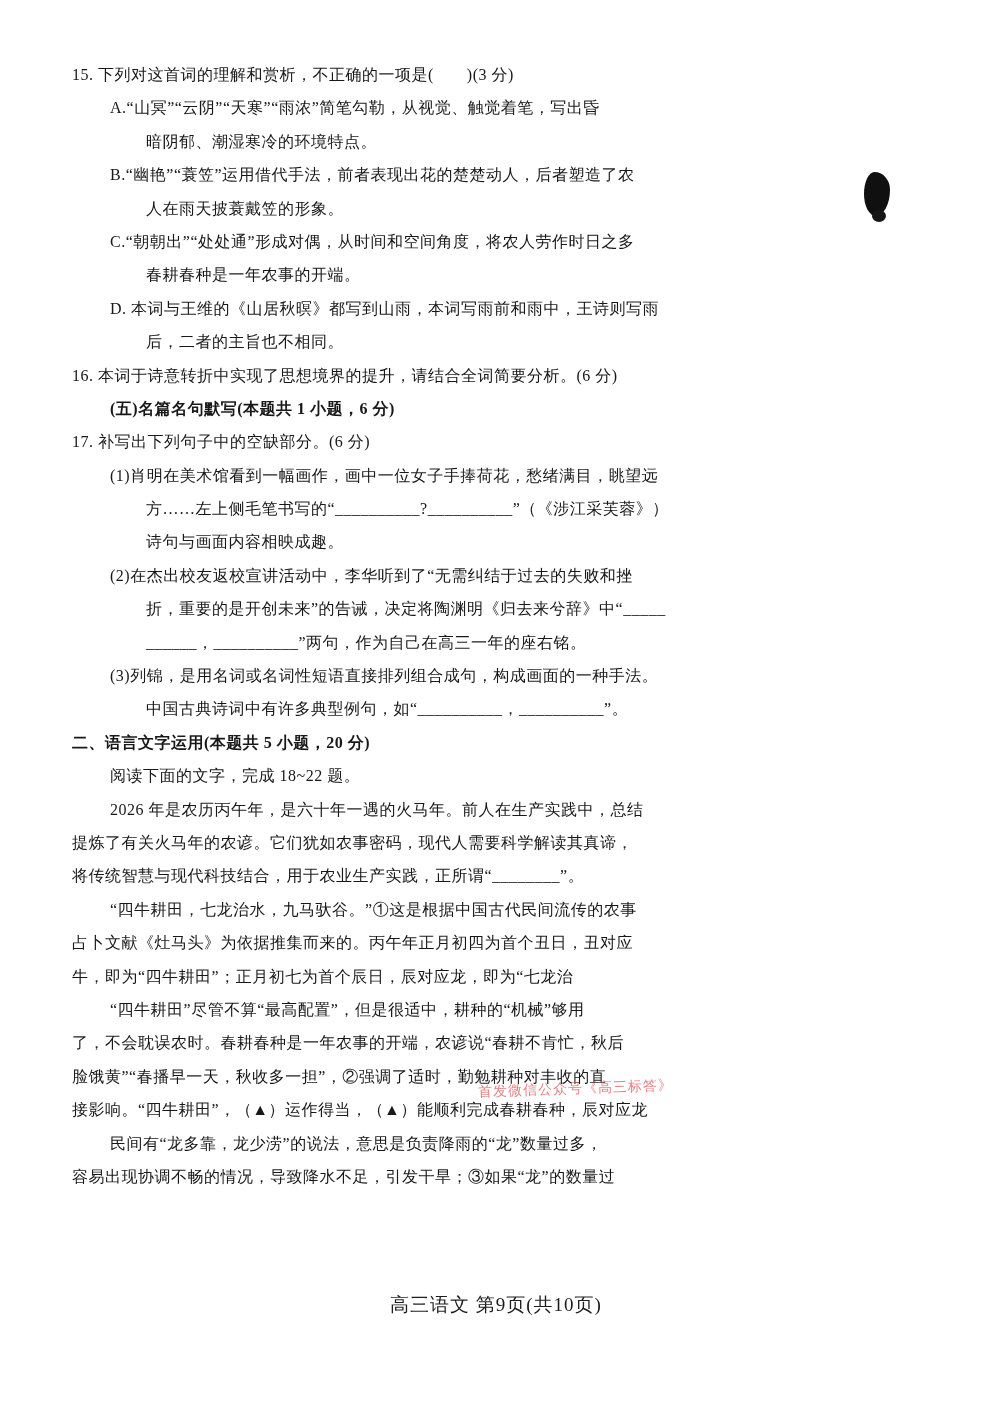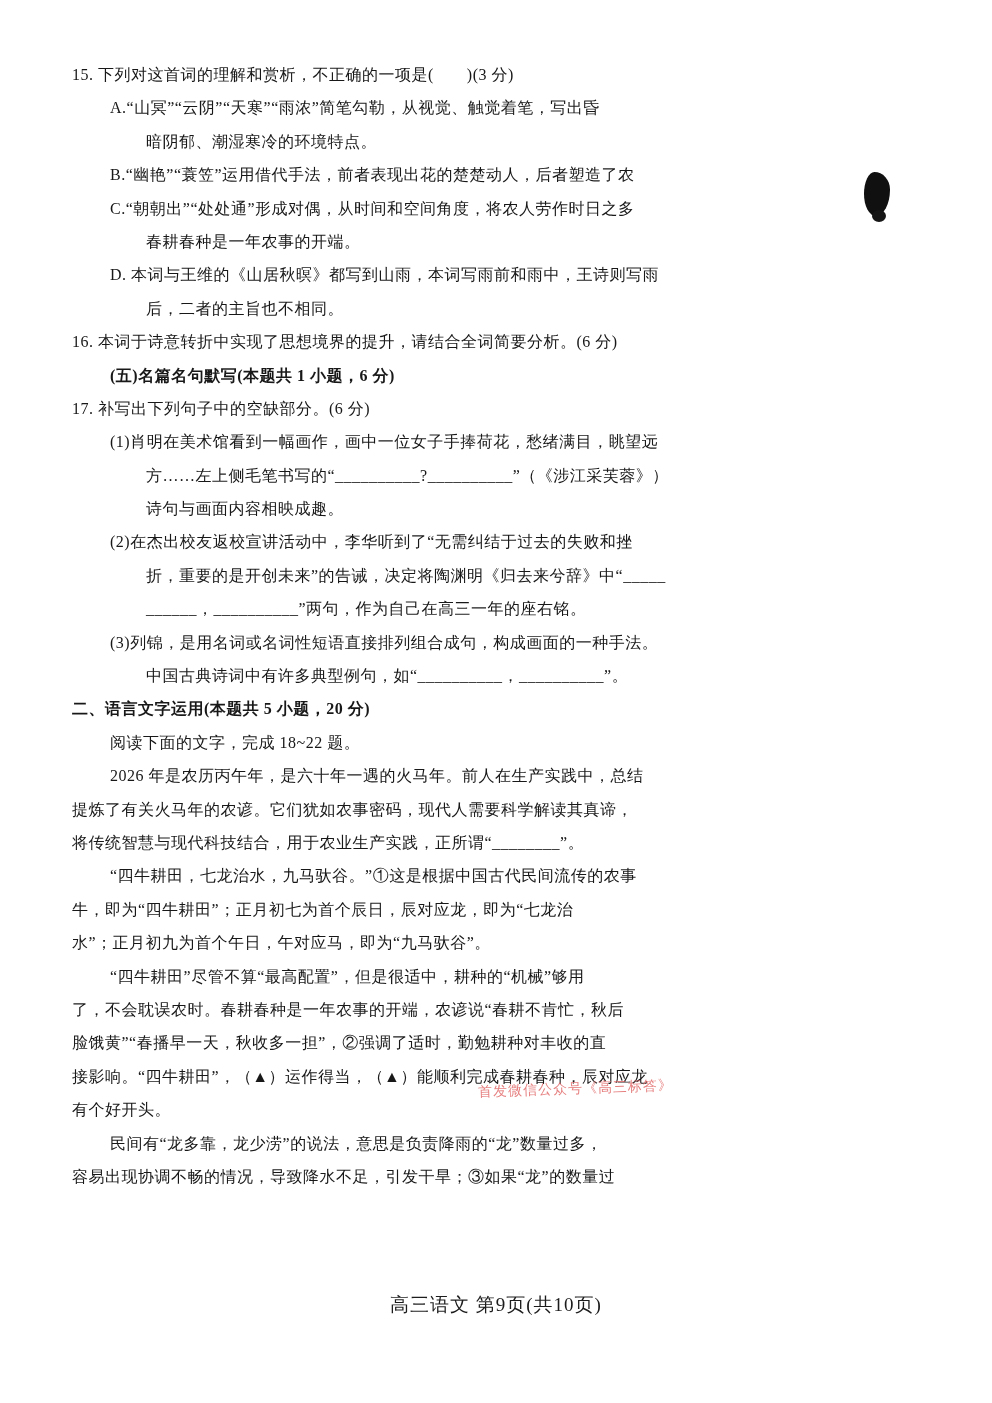--- a/index.html
+++ b/index.html
@@ -75,20 +75,21 @@
   </style>
 </head>
 <body>
 
 <div class="page">
   <div class="content">
     <div class="line ind0">15. 下列对这首词的理解和赏析，不正确的一项是(　　)(3 分)</div>
     <div class="line ind1">A.“山冥”“云阴”“天寒”“雨浓”简笔勾勒，从视觉、触觉着笔，写出昏</div>
     <div class="line ind2">暗阴郁、潮湿寒冷的环境特点。</div>
     <div class="line ind1">B.“幽艳”“蓑笠”运用借代手法，前者表现出花的楚楚动人，后者塑造了农</div>
+    <div class="line ind2">人在雨天披蓑戴笠的形象。</div>
     <div class="line ind1">C.“朝朝出”“处处通”形成对偶，从时间和空间角度，将农人劳作时日之多</div>
     <div class="line ind2">春耕春种是一年农事的开端。</div>
     <div class="line ind1">D. 本词与王维的《山居秋暝》都写到山雨，本词写雨前和雨中，王诗则写雨</div>
     <div class="line ind2">后，二者的主旨也不相同。</div>
     <div class="line ind0">16. 本词于诗意转折中实现了思想境界的提升，请结合全词简要分析。(6 分)</div>
     <div class="line ind1 bold">(五)名篇名句默写(本题共 1 小题，6 分)</div>
     <div class="line ind0">17. 补写出下列句子中的空缺部分。(6 分)</div>
     <div class="line ind1">(1)肖明在美术馆看到一幅画作，画中一位女子手捧荷花，愁绪满目，眺望远</div>
     <div class="line ind2">方……左上侧毛笔书写的“__________?__________”（《涉江采芙蓉》）</div>
     <div class="line ind2">诗句与画面内容相映成趣。</div>
@@ -96,27 +97,26 @@
     <div class="line ind2">折，重要的是开创未来”的告诫，决定将陶渊明《归去来兮辞》中“_____</div>
     <div class="line ind2">______，__________”两句，作为自己在高三一年的座右铭。</div>
     <div class="line ind1">(3)列锦，是用名词或名词性短语直接排列组合成句，构成画面的一种手法。</div>
     <div class="line ind2">中国古典诗词中有许多典型例句，如“__________，__________”。</div>
     <div class="line ind0 bold">二、语言文字运用(本题共 5 小题，20 分)</div>
     <div class="line ind1">阅读下面的文字，完成 18~22 题。</div>
     <div class="line ind1">2026 年是农历丙午年，是六十年一遇的火马年。前人在生产实践中，总结</div>
     <div class="line ind0">提炼了有关火马年的农谚。它们犹如农事密码，现代人需要科学解读其真谛，</div>
     <div class="line ind0">将传统智慧与现代科技结合，用于农业生产实践，正所谓“________”。</div>
     <div class="line ind1">“四牛耕田，七龙治水，九马驮谷。”①这是根据中国古代民间流传的农事</div>
+    <div class="line ind0">占卜文献《灶马头》为依据推集而来的。丙午年正月初四为首个丑日，丑对应</div>
     <div class="line ind0">牛，即为“四牛耕田”；正月初七为首个辰日，辰对应龙，即为“七龙治</div>
-    <div class="line ind0">水”；正月初九为首个午日，午对应马，即为“九马驮谷”。</div>
     <div class="line ind1">“四牛耕田”尽管不算“最高配置”，但是很适中，耕种的“机械”够用</div>
     <div class="line ind0">了，不会耽误农时。春耕春种是一年农事的开端，农谚说“春耕不肯忙，秋后</div>
     <div class="line ind0">脸饿黄”“春播早一天，秋收多一担”，②强调了适时，勤勉耕种对丰收的直</div>
     <div class="line ind0">接影响。“四牛耕田”，（▲）运作得当，（▲）能顺利完成春耕春种，辰对应龙</div>
-    <div class="line ind0">有个好开头。</div>
     <div class="line ind1">民间有“龙多靠，龙少涝”的说法，意思是负责降雨的“龙”数量过多，</div>
     <div class="line ind0">容易出现协调不畅的情况，导致降水不足，引发干旱；③如果“龙”的数量过</div>
   </div>
 
   <div class="watermark">首发微信公众号《高三标答》</div>
 
   <div class="scan-artifact"></div>
   <div class="scan-artifact-2"></div>
 
   <div class="footer">高三语文 第9页(共10页)</div>

